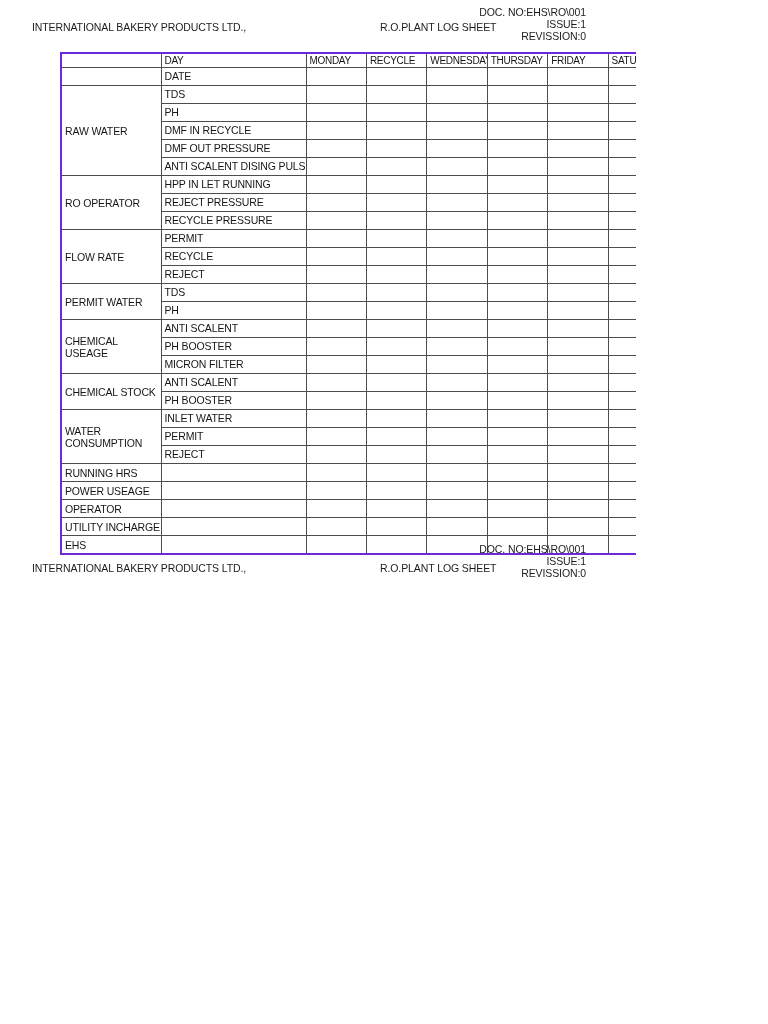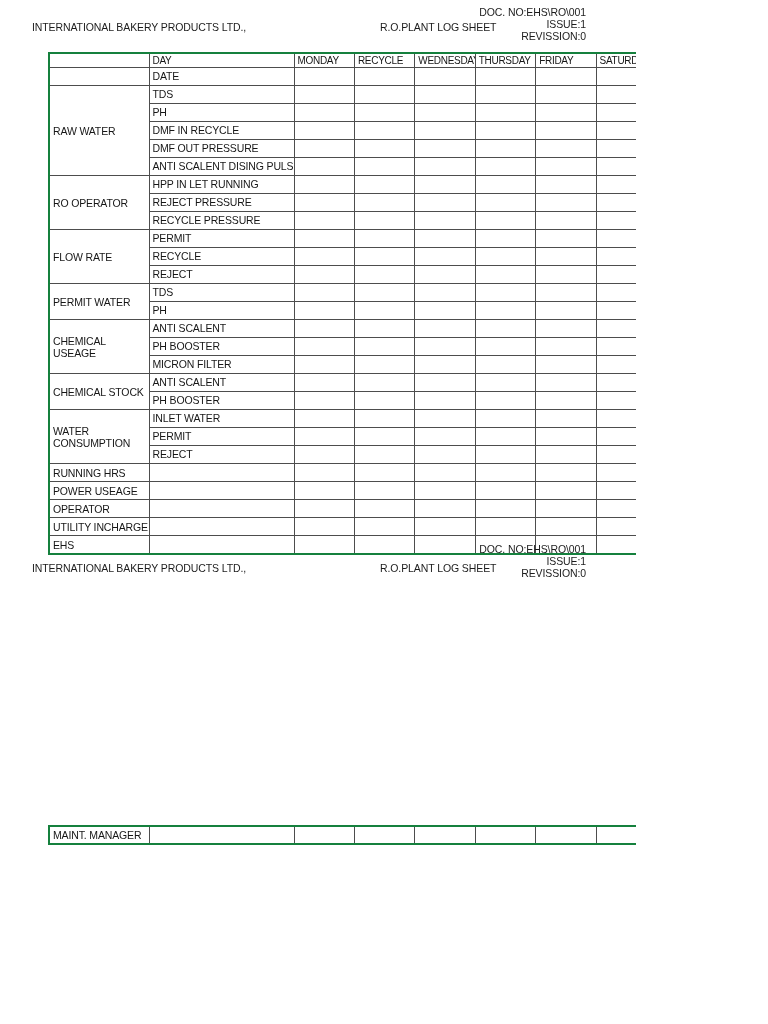--- a/index.html
+++ b/index.html
@@ -10,22 +10,22 @@
   .txt{font-size:10.5px;line-height:12px;letter-spacing:-0.1px;white-space:nowrap;}
   .doc-block{position:absolute;right:50px;text-align:right;}
   .doc-block.top{top:6px;}
   .doc-block.mid{top:543px;}
   .company.top,.sheet-title.top{position:absolute;top:21px;}
   .company.mid,.sheet-title.mid{position:absolute;top:562px;}
   .company{left:32px;}
   .sheet-title{left:333px;padding-left:47px;}
 
   table.grid{
-    position:absolute;left:48px;border-collapse:collapse;table-layout:fixed;
-    width:670px;border:2px solid #15803d;
+    position:absolute;left:60px;border-collapse:collapse;table-layout:fixed;
+    width:670px;border:2px solid #6d28d9;
   }
   table.grid.log{top:52px;}
   table.grid.sig{top:825px;}
   table.grid td,table.grid th{
     border:1px solid #4d4d4d;
     font-size:10.5px;font-weight:400;color:#161616;letter-spacing:-0.15px;
     padding:0 0 0 3px;height:17px;overflow:hidden;white-space:nowrap;
     text-align:left;vertical-align:middle;line-height:11px;
   }
   table.grid th{height:13px;font-size:10px;letter-spacing:-0.3px;}
@@ -361,40 +361,14 @@
     </table>
 
   <div class="doc-block mid">
     <div class="txt">DOC. NO:EHS\RO\001</div>
     <div class="txt">ISSUE:1</div>
     <div class="txt">REVISSION:0</div>
   </div>
   <div class="txt company mid">INTERNATIONAL BAKERY PRODUCTS LTD.,</div>
   <div class="txt sheet-title mid">R.O.PLANT LOG SHEET</div>
 
-  <table class="grid sig">
-    <colgroup>
-      <col class="c-group">
-        <col class="c-param">
-      <col>
-        <col>
-        <col>
-        <col>
-        <col>
-        <col>
-        <col>
-    </colgroup>
-    <tbody>
-      <tr>
-        <td>MAINT. MANAGER</td>
-        <td></td>
-        <td></td>
-        <td></td>
-        <td></td>
-        <td></td>
-        <td></td>
-        <td></td>
-        <td></td>
-      </tr>
-    </tbody>
-  </table>
 
 </div>
 
 </body></html>

